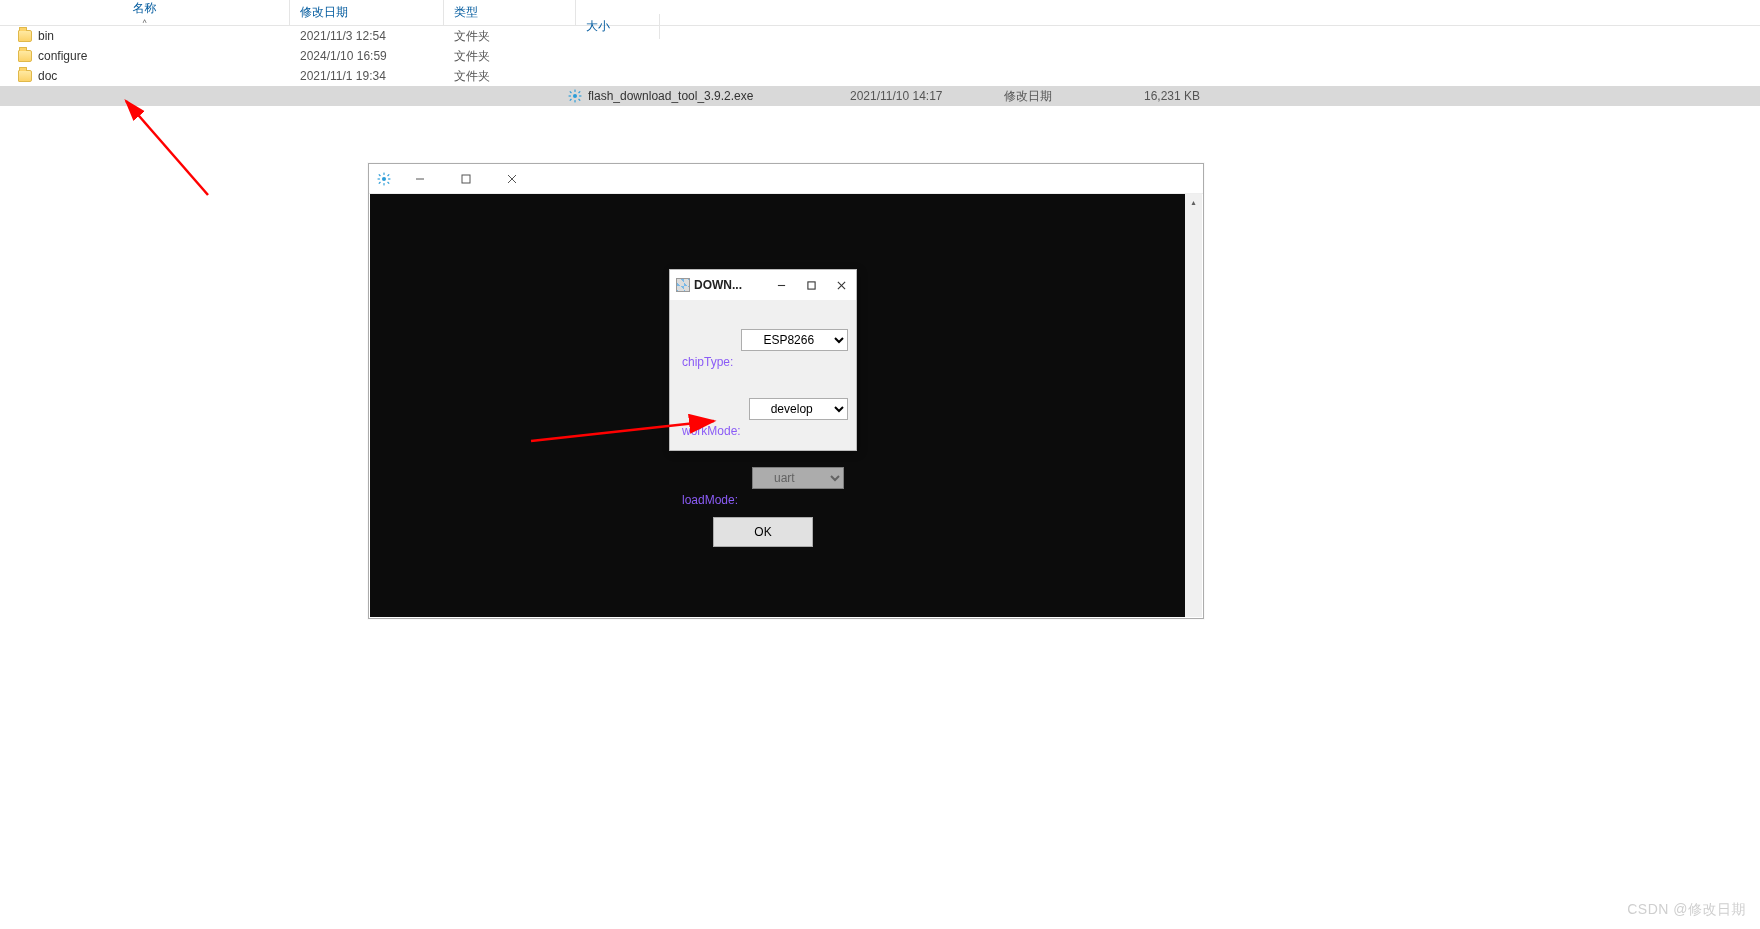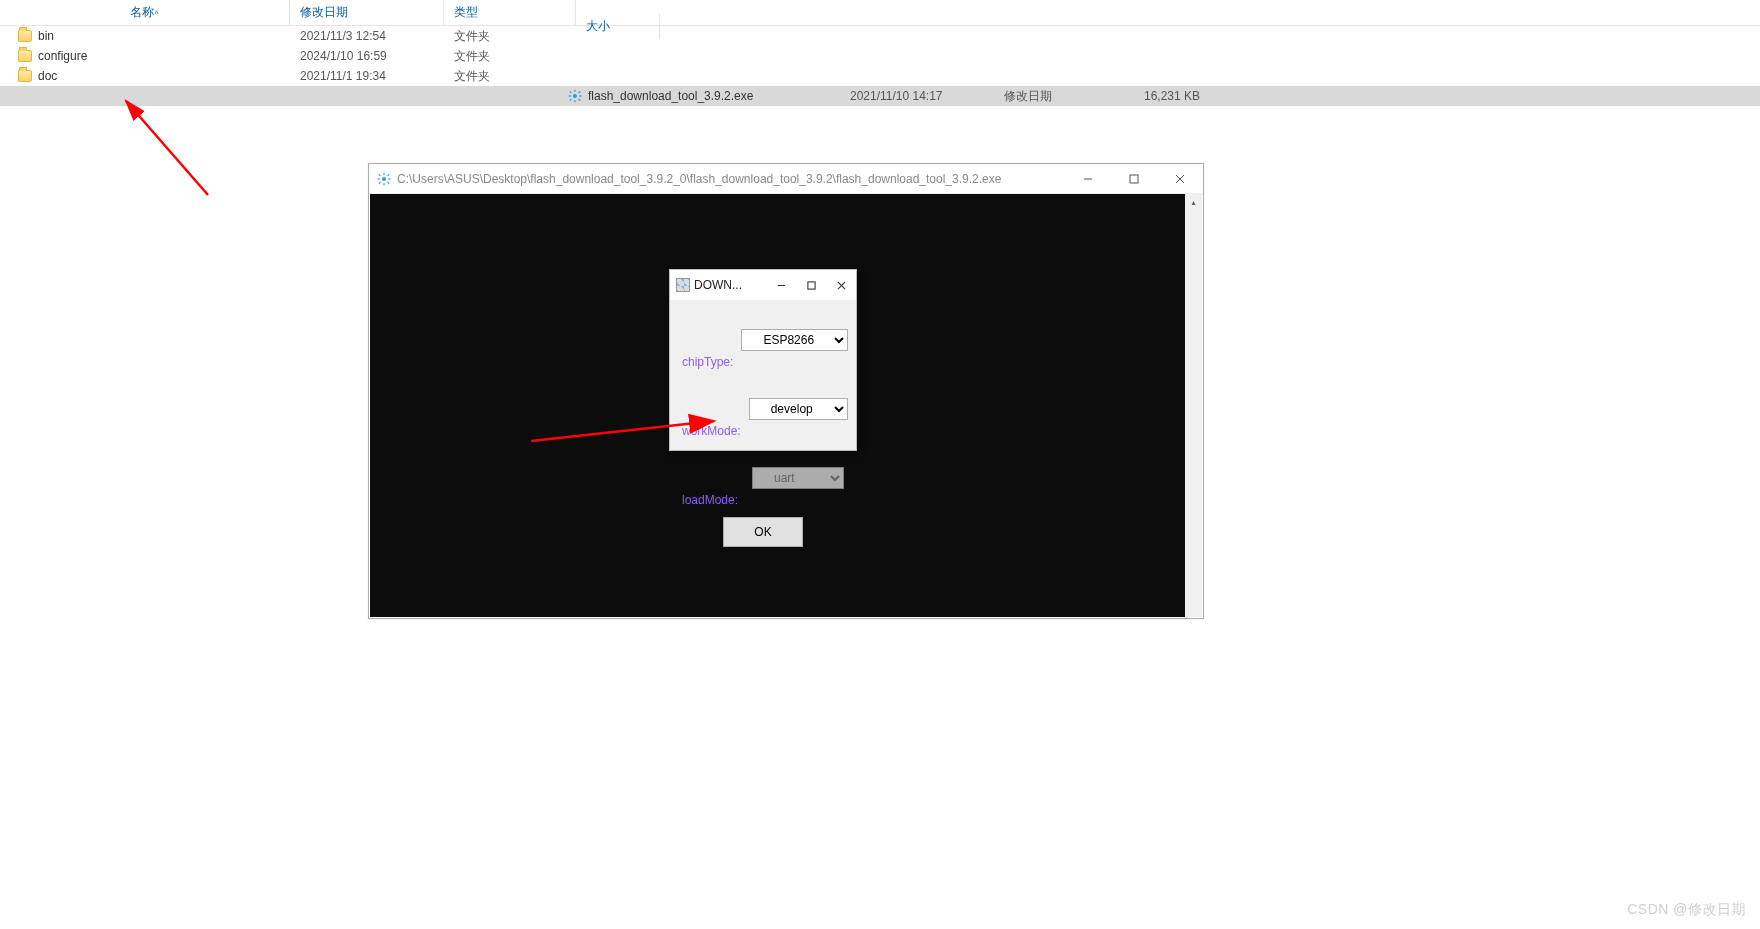--- a/index.html
+++ b/index.html
@@ -21,21 +21,21 @@
     align-items: center;
   }
   .file-header .col {
     display: flex;
     align-items: center;
     padding: 0 10px;
     height: 100%;
     color: #005a9e;
     border-right: 1px solid #e5e5e5;
   }
-  .col-name { width: 290px; justify-content: center; padding-left: 20px;}
+  .col-name { width: 290px; justify-content: space-between; padding-left: 20px; flex-direction: column;}
   .col-date { width: 154px; }
   .col-type { width: 132px; }
   .col-size { width: 84px; margin-top: 28px; }
   .chev { font-size: 8px; color: #666; }
   
   .file-row {
     display: flex;
     align-items: center;
     height: 20px;
   }
@@ -136,21 +136,21 @@
     font-size: 12px;
   }
   .dialog-title .app-icon {
     width: 14px; height: 14px;
     background:
       linear-gradient(45deg, #7ab8e6 25%, transparent 25%) 0 0/7px 7px,
       linear-gradient(45deg, transparent 75%, #7ab8e6 75%) 0 0/7px 7px,
       #dcdcdc;
     border: 1px solid #999;
   }
-  .dialog-title .dlg-text { flex: 1; font-weight: 400; color: #222;}
+  .dialog-title .dlg-text { flex: 1; font-weight: 700; color: #222;}
   .dialog-controls { display: flex; height: 100%; }
   .dlg-btn {
     width: 30px; height: 100%;
     display: flex; align-items: center; justify-content: center;
     font-size: 11px; color: #333;
   }
   .dlg-btn svg { width: 9px; height: 9px; stroke: #333; stroke-width: 1.2; fill: none;}
   .dialog-body { padding: 10px 12px 8px; }
   .form-row {
     display: flex; align-items: center;
@@ -160,21 +160,21 @@
   .form-row select {
     flex: 1; height: 22px;
     border: 1px solid #adadad;
     background: #fff;
     font-family: inherit; font-size: 12px;
     padding: 0 17px;
   }
   .form-row select:disabled { background: #f0f0f0; color: #888; }
   .ok-row { display: flex; justify-content: center; margin-top: 4px;}
   .ok-button {
-    width: 80px; height: 30px;
+    width: 100px; height: 30px;
     background: #e1e1e1;
     border: 1px solid #adadad;
     font-family: inherit; font-size: 12px;
     cursor: pointer;
   }
 
   
   .arrow2 {
     position: absolute;
     top: 387px;
@@ -281,21 +281,20 @@
             <rect x="11" y="19" width="2" height="4"></rect>
             <rect x="1" y="11" width="4" height="2"></rect>
             <rect x="19" y="11" width="4" height="2"></rect>
             <rect x="3.5" y="3.5" width="2" height="4" transform="rotate(-45 4.5 5.5)"></rect>
             <rect x="18.5" y="16.5" width="2" height="4" transform="rotate(-45 19.5 18.5)"></rect>
             <rect x="3.5" y="16.5" width="2" height="4" transform="rotate(45 4.5 18.5)"></rect>
             <rect x="18.5" y="3.5" width="2" height="4" transform="rotate(45 19.5 5.5)"></rect>
           </g>
         </svg>
     </span>
-    <span class="title-text">C:\Users\ASUS\Desktop\flash_download_tool_3.9.2_0\flash_download_tool_3.9.2\flash_download_tool_3.9.2.exe</span>
     <div class="win-controls">
       <div class="win-btn">
           <svg viewBox="0 0 10 10">
             <line x1="1" y1="5" x2="9" y2="5"></line>
           </svg>
         </div>
       <div class="win-btn">
           <svg viewBox="0 0 10 10">
             <rect x="1" y="1" width="8" height="8"></rect>
           </svg>

